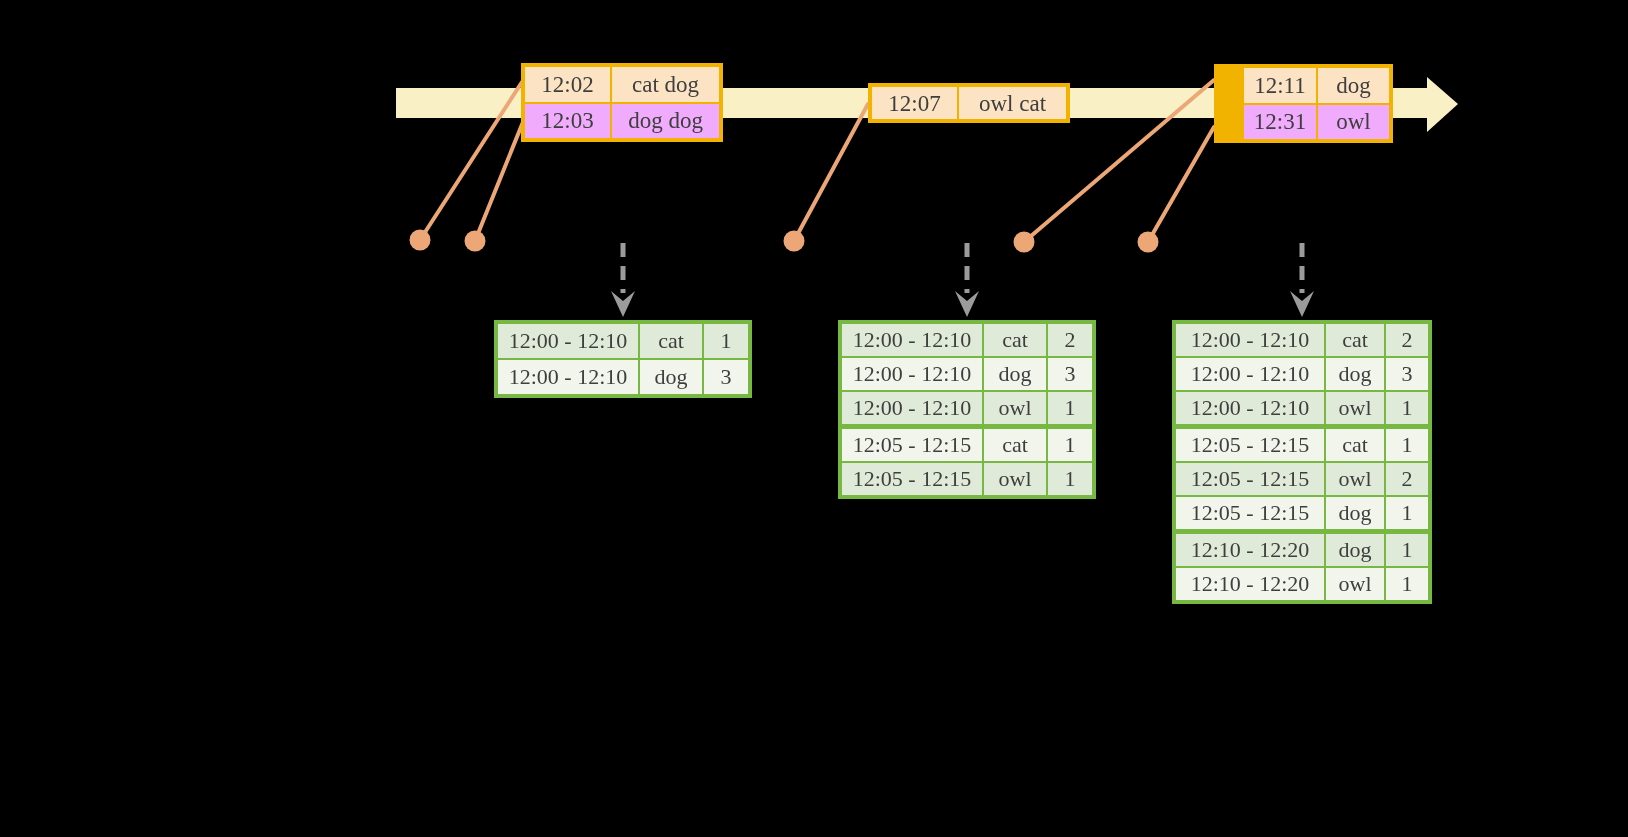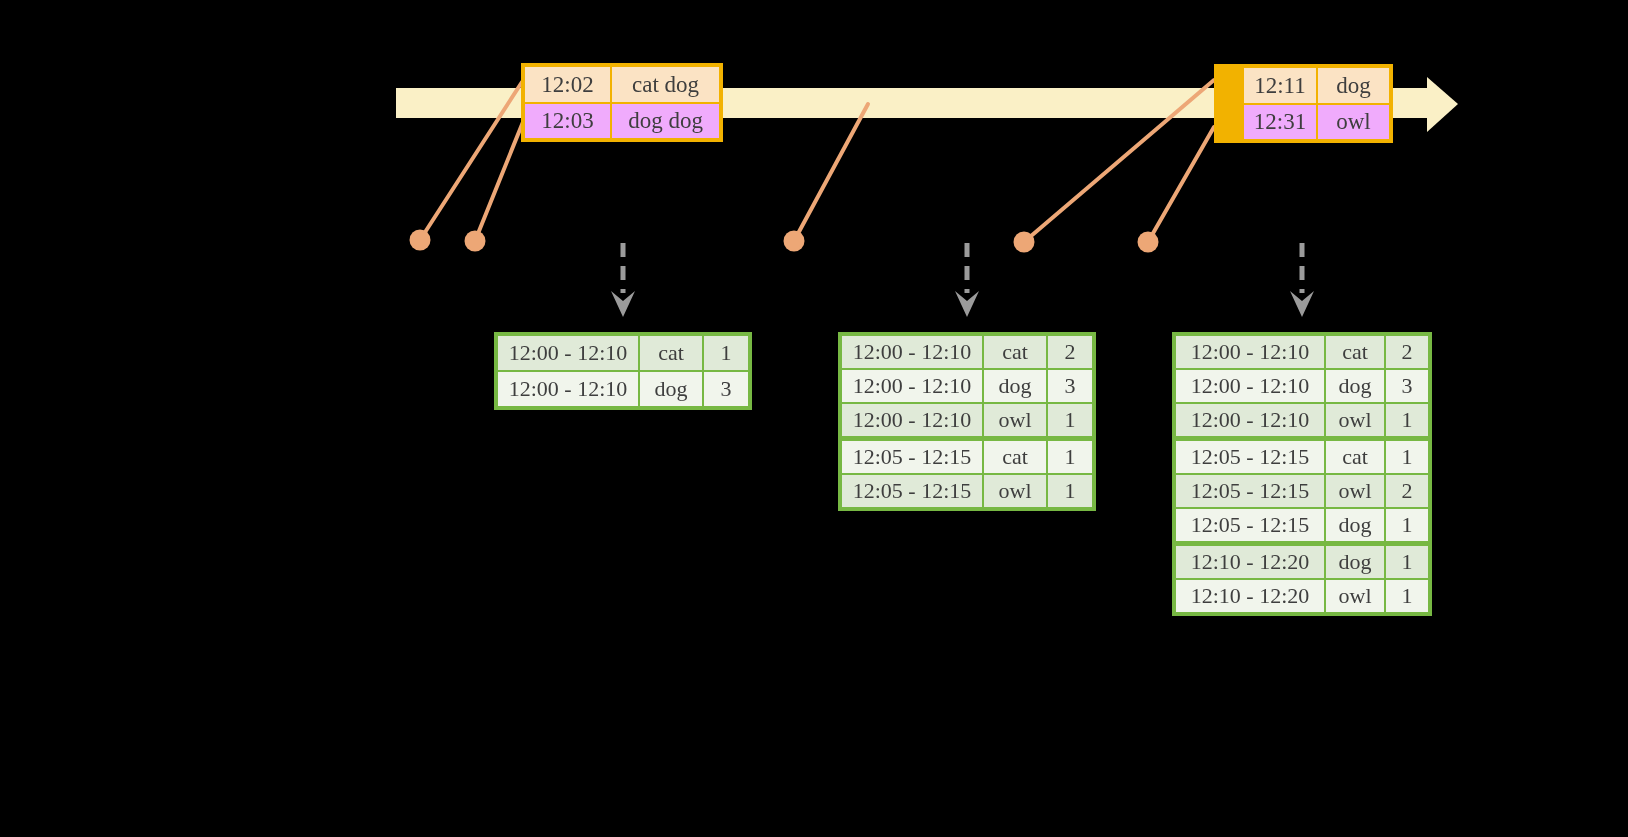--- a/index.html
+++ b/index.html
@@ -23,21 +23,21 @@
     display:flex; align-items:center; justify-content:center;
     font-size:23px; color:#3E3E3E; line-height:1;
   }
   .ec-dark  { background:#FBE3C4; }
   .ec-light { background:#f0abfc; }
 
   
   .result-table {
     position:absolute; z-index:2;
     background:#77B843; border:4px solid #77B843;
-    display:flex; flex-direction:column; gap:5px; box-sizing:border-box;margin-top:12px;
+    display:flex; flex-direction:column; gap:5px; box-sizing:border-box;
   }
   .rt-1 { left:494px;  top:320px; width:258px; }
   .rt-2 { left:838px;  top:320px; width:258px; }
   .rt-3 { left:1172px; top:320px; width:260px; }
   .rgroup { display:grid; gap:2px; }
   .rt-1 .rgroup, .rt-2 .rgroup { grid-template-columns:140px 62px 1fr; }
   .rt-3 .rgroup { grid-template-columns:148px 58px 1fr; }
   .rt-1 .rgroup { grid-auto-rows:34px; }
   .rt-2 .rgroup, .rt-3 .rgroup { grid-auto-rows:32px; }
   .rcell {
@@ -85,20 +85,24 @@
     </g>
   </svg>
 
   <div class="event-table et-1">
     <div class="ecell ec-dark">12:02</div>
     <div class="ecell ec-dark">cat dog</div>
     <div class="ecell ec-light">12:03</div>
     <div class="ecell ec-light">dog dog</div>
   </div>
 
+  <div class="event-table et-2">
+    <div class="ecell ec-dark">12:07</div>
+    <div class="ecell ec-dark">owl cat</div>
+  </div>
 
   <div class="event-table et-3">
     <div class="ecell ec-dark">12:11</div>
     <div class="ecell ec-dark">dog</div>
     <div class="ecell ec-light">12:31</div>
     <div class="ecell ec-light">owl</div>
   </div>
 
   <div class="result-table rt-1">
     <div class="rgroup">

